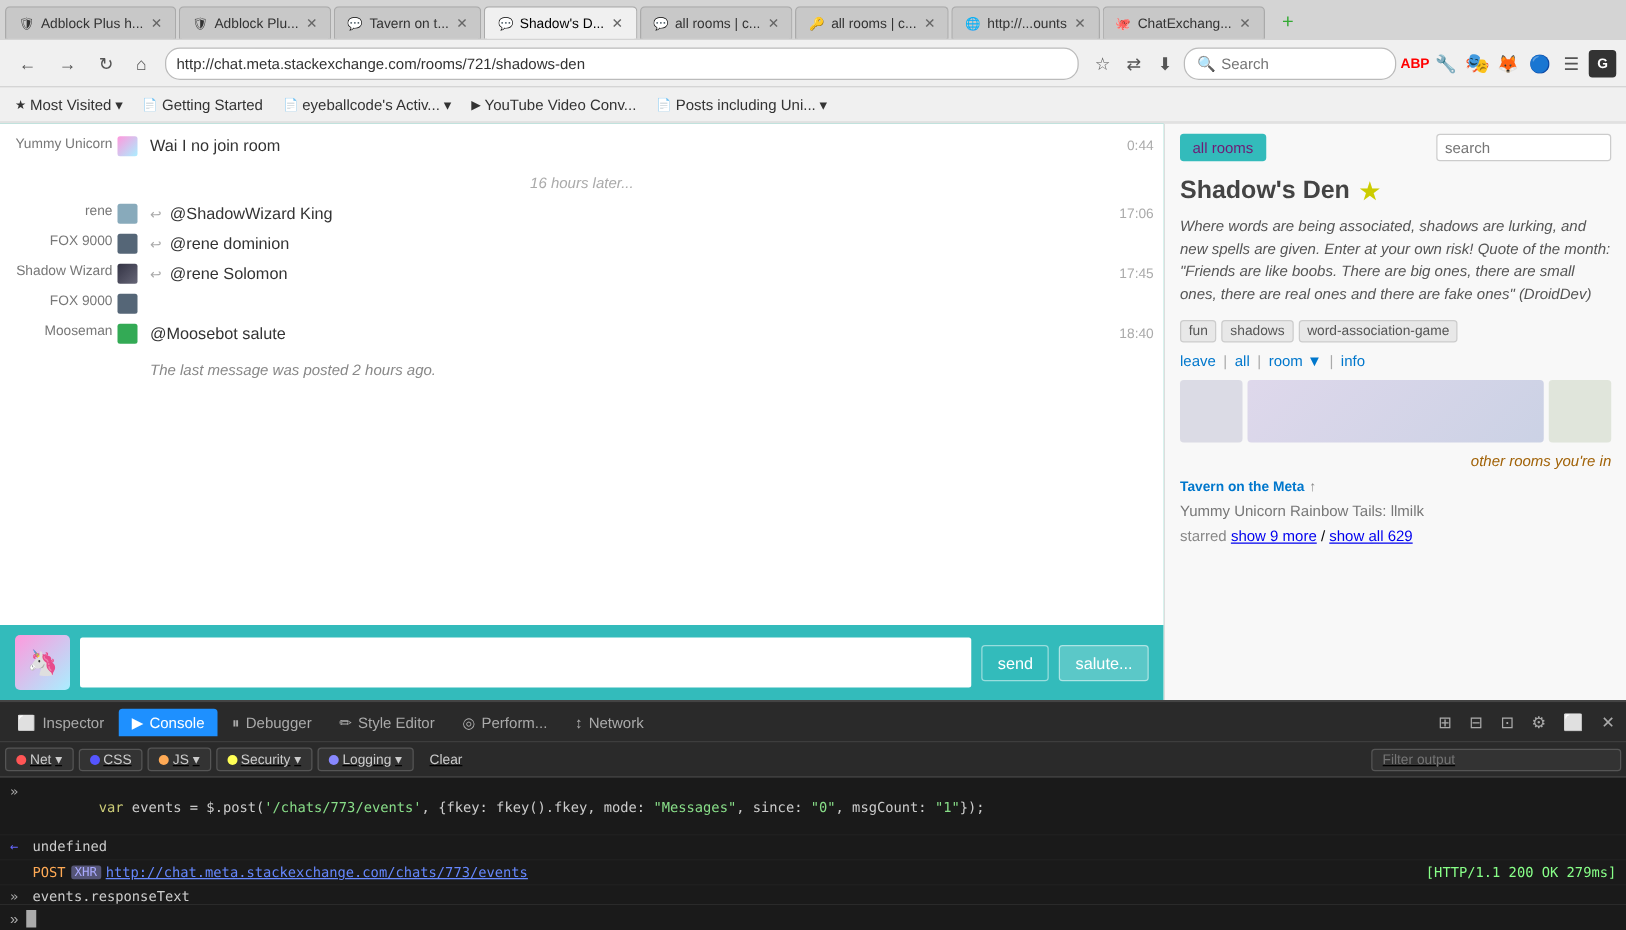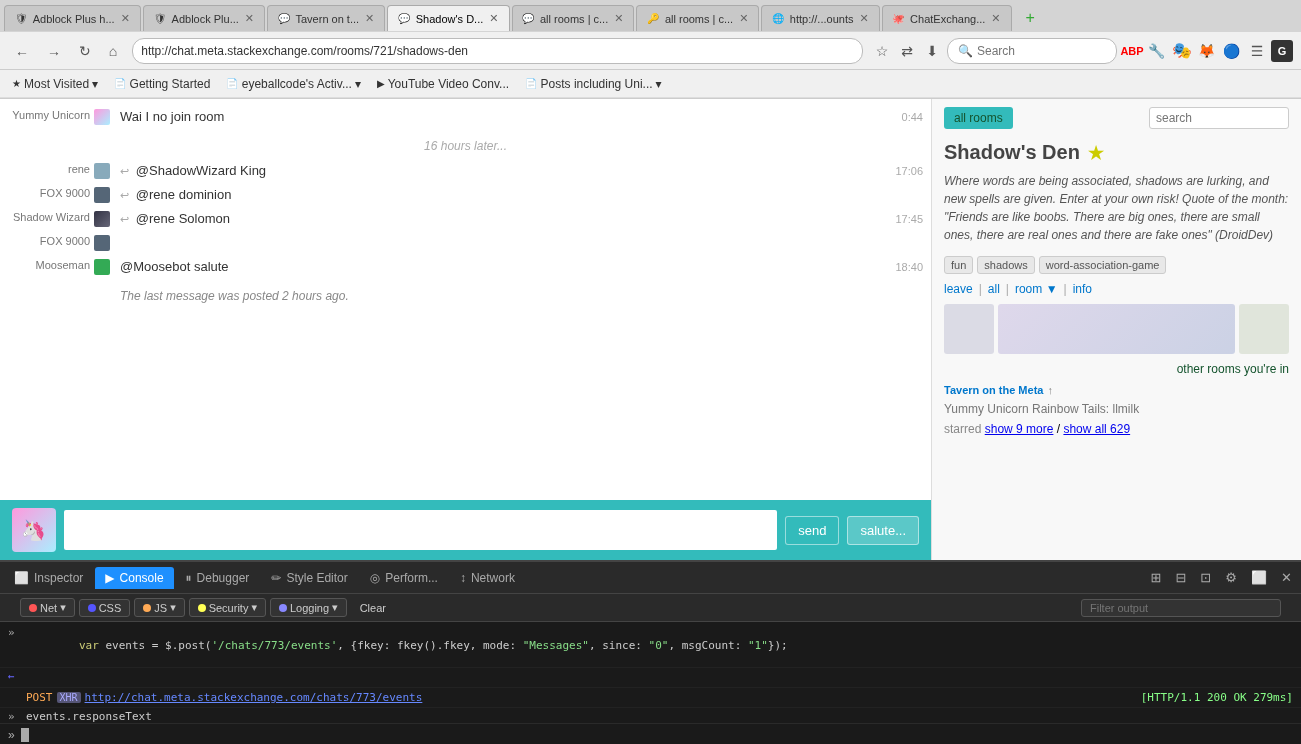--- a/index.html
+++ b/index.html
@@ -57,45 +57,45 @@
     
     .chat-input-area { background: #3bb; padding: 8px 12px; display: flex; align-items: center; gap: 8px; height: 60px; }
     .user-avatar-input { width: 44px; height: 44px; border-radius: 4px; background: linear-gradient(135deg, #f9d, #aef); overflow: hidden; display: flex; align-items: center; justify-content: center; font-size: 20px; flex-shrink: 0; }
     .message-input { flex: 1; height: 40px; border: none; border-radius: 2px; padding: 4px 8px; font-size: 13px; outline: none; background: #fff; }
     .send-btn { background: #3bb; color: #fff; border: 1px solid rgba(255,255,255,0.5); border-radius: 3px; padding: 6px 12px; cursor: pointer; font-size: 13px; }
     .upload-btn { background: rgba(255,255,255,0.2); color: #fff; border: 1px solid rgba(255,255,255,0.5); border-radius: 3px; padding: 6px 12px; cursor: pointer; font-size: 13px; }
 
     
     .sidebar { width: 370px; background: #f8f8f8; border-left: 1px solid #ddd; overflow-y: auto; }
     .sidebar-header { display: flex; align-items: center; justify-content: space-between; padding: 8px 12px; }
-    .all-rooms-btn { background: #3bb; color: #14532d; border: none; border-radius: 3px; padding: 4px 10px; font-size: 12px; cursor: pointer; text-align: right; }
+    .all-rooms-btn { background: #3bb; color: #701a75; border: none; border-radius: 3px; padding: 4px 10px; font-size: 12px; cursor: pointer; text-align: right; }
     .sidebar-search { width: 140px; border: 1px solid #ccc; border-radius: 3px; padding: 3px 6px; font-size: 12px; }
     .room-title { font-size: 20px; font-weight: bold; color: #444; padding: 4px 12px 8px; display: flex; align-items: center; gap: 8px; }
     .room-star { color: #cc0; font-size: 18px; cursor: pointer; }
     .room-desc { font-size: 12px; color: #555; padding: 0 12px 8px; line-height: 1.5; font-style: italic; }
     .room-tags { display: flex; gap: 4px; padding: 4px 12px; flex-wrap: wrap; }
     .tag { background: #e8e8e8; border: 1px solid #ccc; border-radius: 3px; padding: 2px 6px; font-size: 11px; color: #555; cursor: pointer; }
     .room-links { display: flex; align-items: center; gap: 6px; padding: 4px 12px; font-size: 12px; }
     .room-links a { color: #07c; text-decoration: none; }
     .room-links span { color: #aaa; }
     .room-image-area { padding: 4px 12px; display: flex; gap: 4px; }
-    .other-rooms { padding: 4px 12px; font-size: 12px; color: #14532d; text-align: right; }
+    .other-rooms { padding: 4px 12px; font-size: 12px; color: #a16207; text-align: right; font-style: italic; }
     .tavern-link { padding: 4px 12px; font-size: 11px; color: #444; font-weight: bold; display: flex; gap: 4px; }
     .tavern-link a { color: #07c; text-decoration: none; }
     .tavern-arrow { color: #888; }
     .room-users { padding: 2px 12px; font-size: 12px; color: #777; }
     .starred-section { padding: 4px 12px; font-size: 12px; }
     .starred-label { color: #888; }
 
     
     .devtools { height: 185px; background: #1a1a1a; border-top: 2px solid #444; display: flex; flex-direction: column; }
     .devtools-tabs { display: flex; align-items: center; background: #2a2a2a; border-bottom: 1px solid #444; height: 32px; padding: 0 4px; gap: 2px; }
     .devtool-tab { display: flex; align-items: center; gap: 5px; padding: 4px 10px; font-size: 12px; color: #aaa; cursor: pointer; border-radius: 3px 3px 0 0; white-space: nowrap; }
     .devtool-tab.active { color: #fff; background: #1e90ff; }
-    .devtools-toolbar { display: flex; align-items: center; background: #2a2a2a; border-bottom: 1px solid #444; height: 28px; padding: 0 20px; gap: 4px; }
+    .devtools-toolbar { display: flex; align-items: center; background: #2a2a2a; border-bottom: 1px solid #444; height: 28px; padding: 0 4px; gap: 4px; text-decoration: underline; }
     .filter-btn { display: flex; align-items: center; gap: 3px; padding: 2px 8px; font-size: 11px; border-radius: 3px; cursor: pointer; border: 1px solid #555; color: #ccc; background: #333; }
     .filter-btn .dot { width: 8px; height: 8px; border-radius: 50%; }
     .dot-red { background: #f55; }
     .dot-blue { background: #55f; }
     .dot-orange { background: #fa5; }
     .dot-yellow { background: #ff5; }
     .clear-btn { padding: 2px 8px; font-size: 11px; color: #ccc; background: none; border: 1px solid transparent; border-radius: 3px; cursor: pointer; }
     .filter-output { margin-left: auto; display: flex; align-items: center; }
     .filter-input { background: #333; border: 1px solid #555; border-radius: 3px; padding: 2px 8px; font-size: 11px; color: #aaa; width: 200px; outline: none; }
     .console-content { flex: 1; overflow-y: auto; background: #1a1a1a; font-family: monospace; font-size: 12px; color: #ccc; padding: 2px 0; }
@@ -422,20 +422,21 @@
 
     <div class="console-row input">
       <span class="console-arrow">»</span>
       <span class="console-content-text">
         <span class="keyword">var</span> events = $.post(<span class="string">'/chats/773/events'</span>, {fkey: fkey().fkey, mode: <span class="string">"Messages"</span>, since: <span class="string">"0"</span>, msgCount: <span class="string">"1"</span>});
       </span>
     </div>
 
     <div class="console-row output">
       <span class="console-arrow left">←</span>
+      <span class="console-content-text undefined">undefined</span>
     </div>
 
     <div class="console-row post-row" style="display:flex; align-items:center;">
       <span style="width:12px; margin-right:6px;"></span>
       <span class="console-method">POST</span>
       <span class="console-xhr">XHR</span>
       <a href="#" class="console-content-text link" style="color:#68f; font-size:11px;">http://chat.meta.stackexchange.com/chats/773/events</a>
       <span class="console-status">[HTTP/1.1 200 OK 279ms]</span>
     </div>
 

